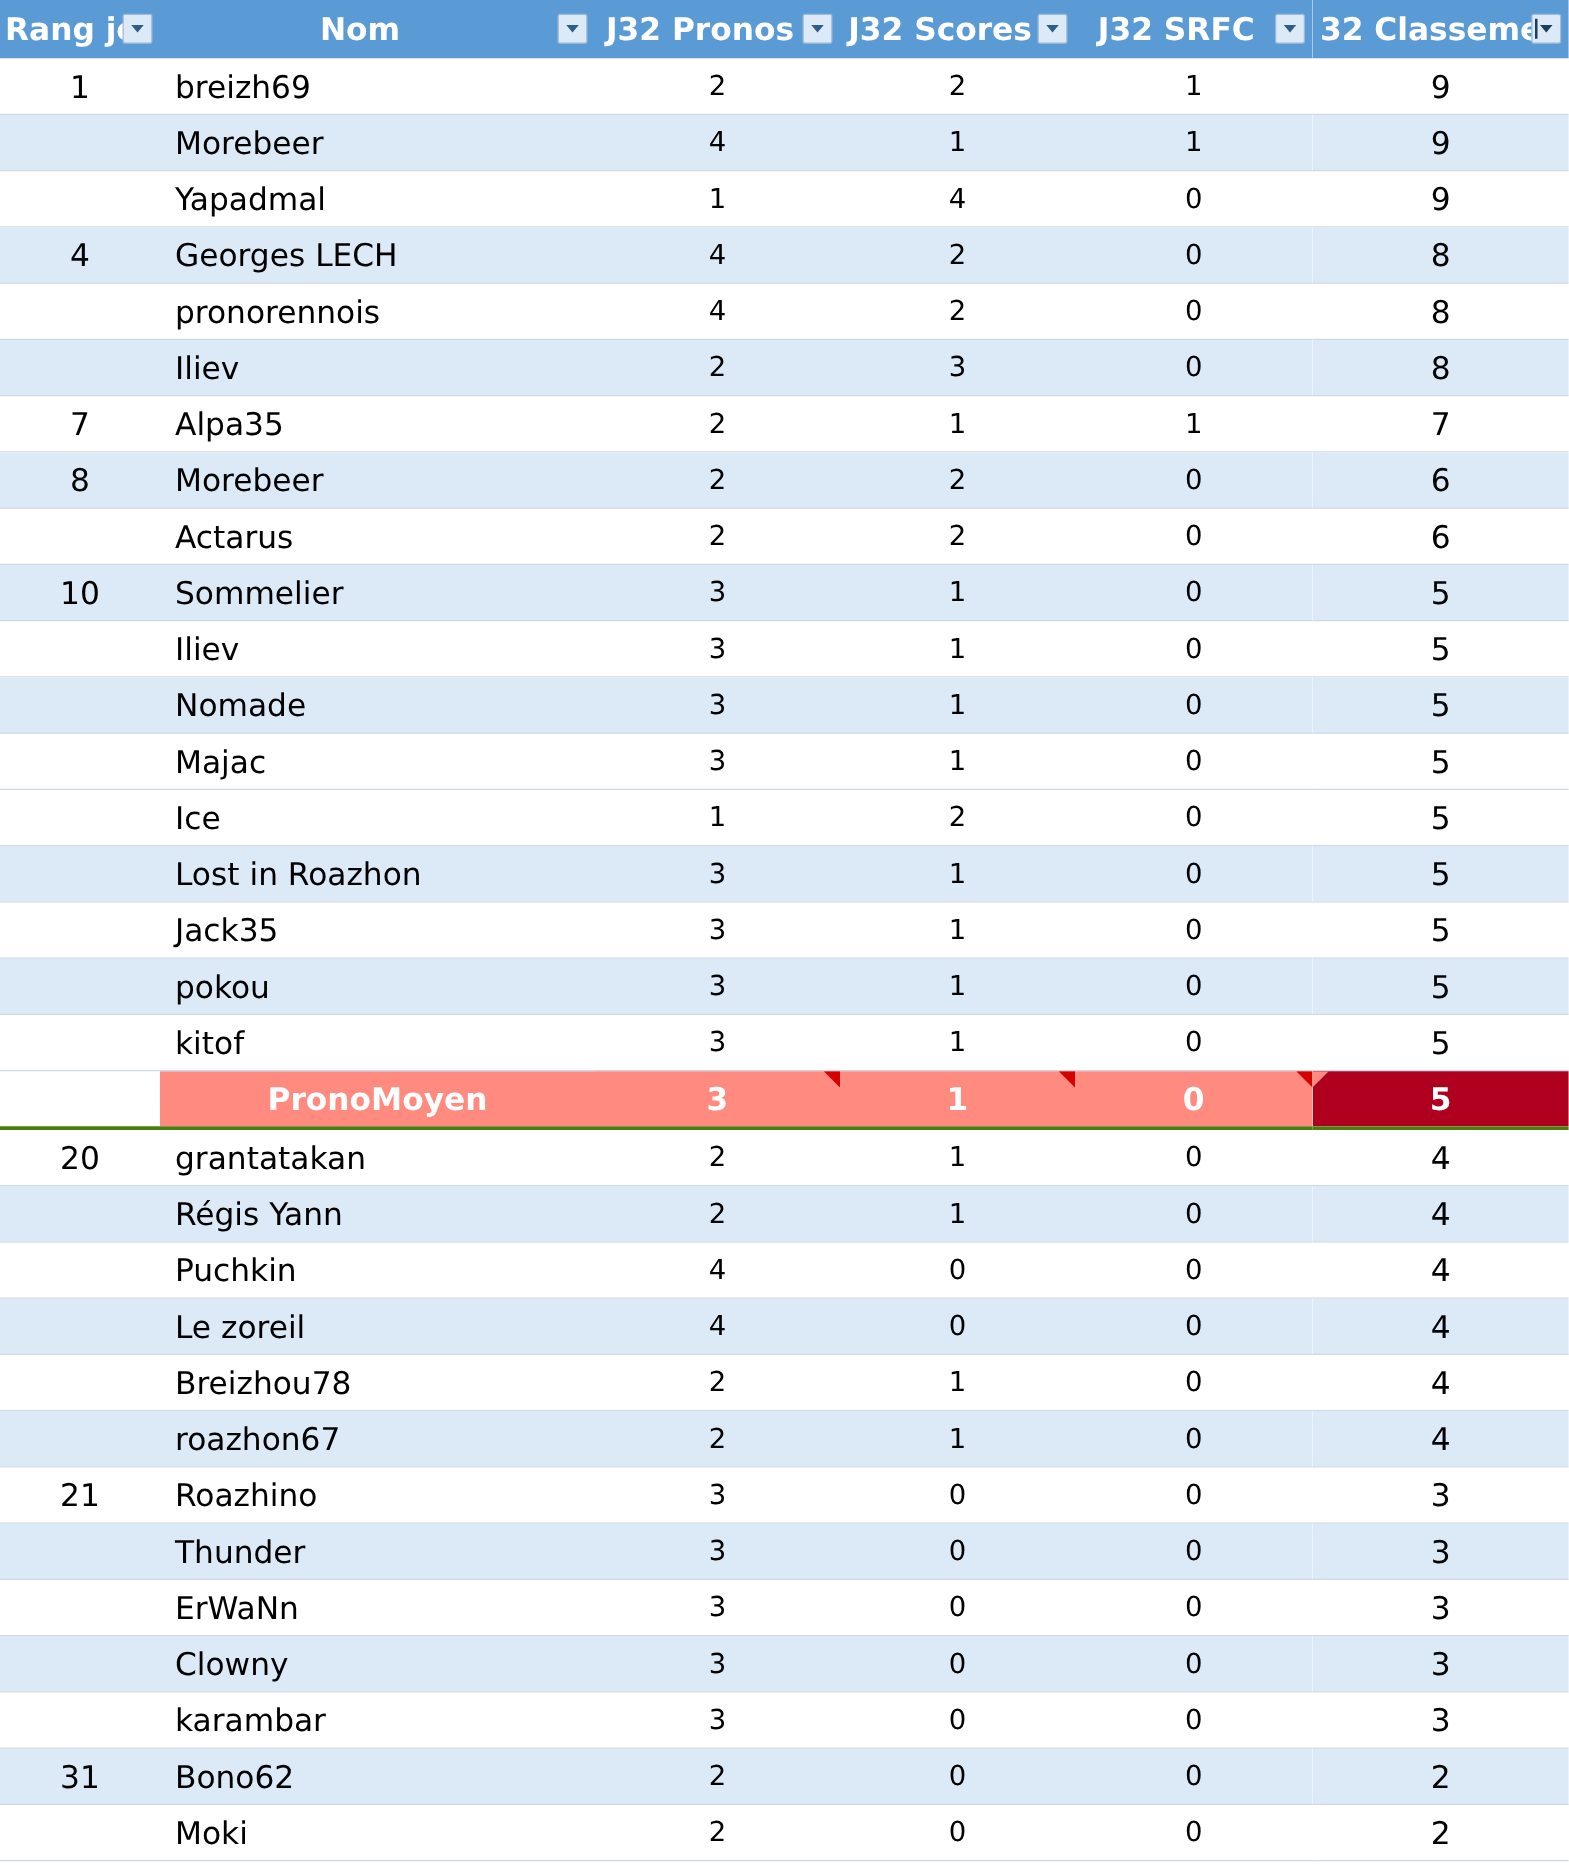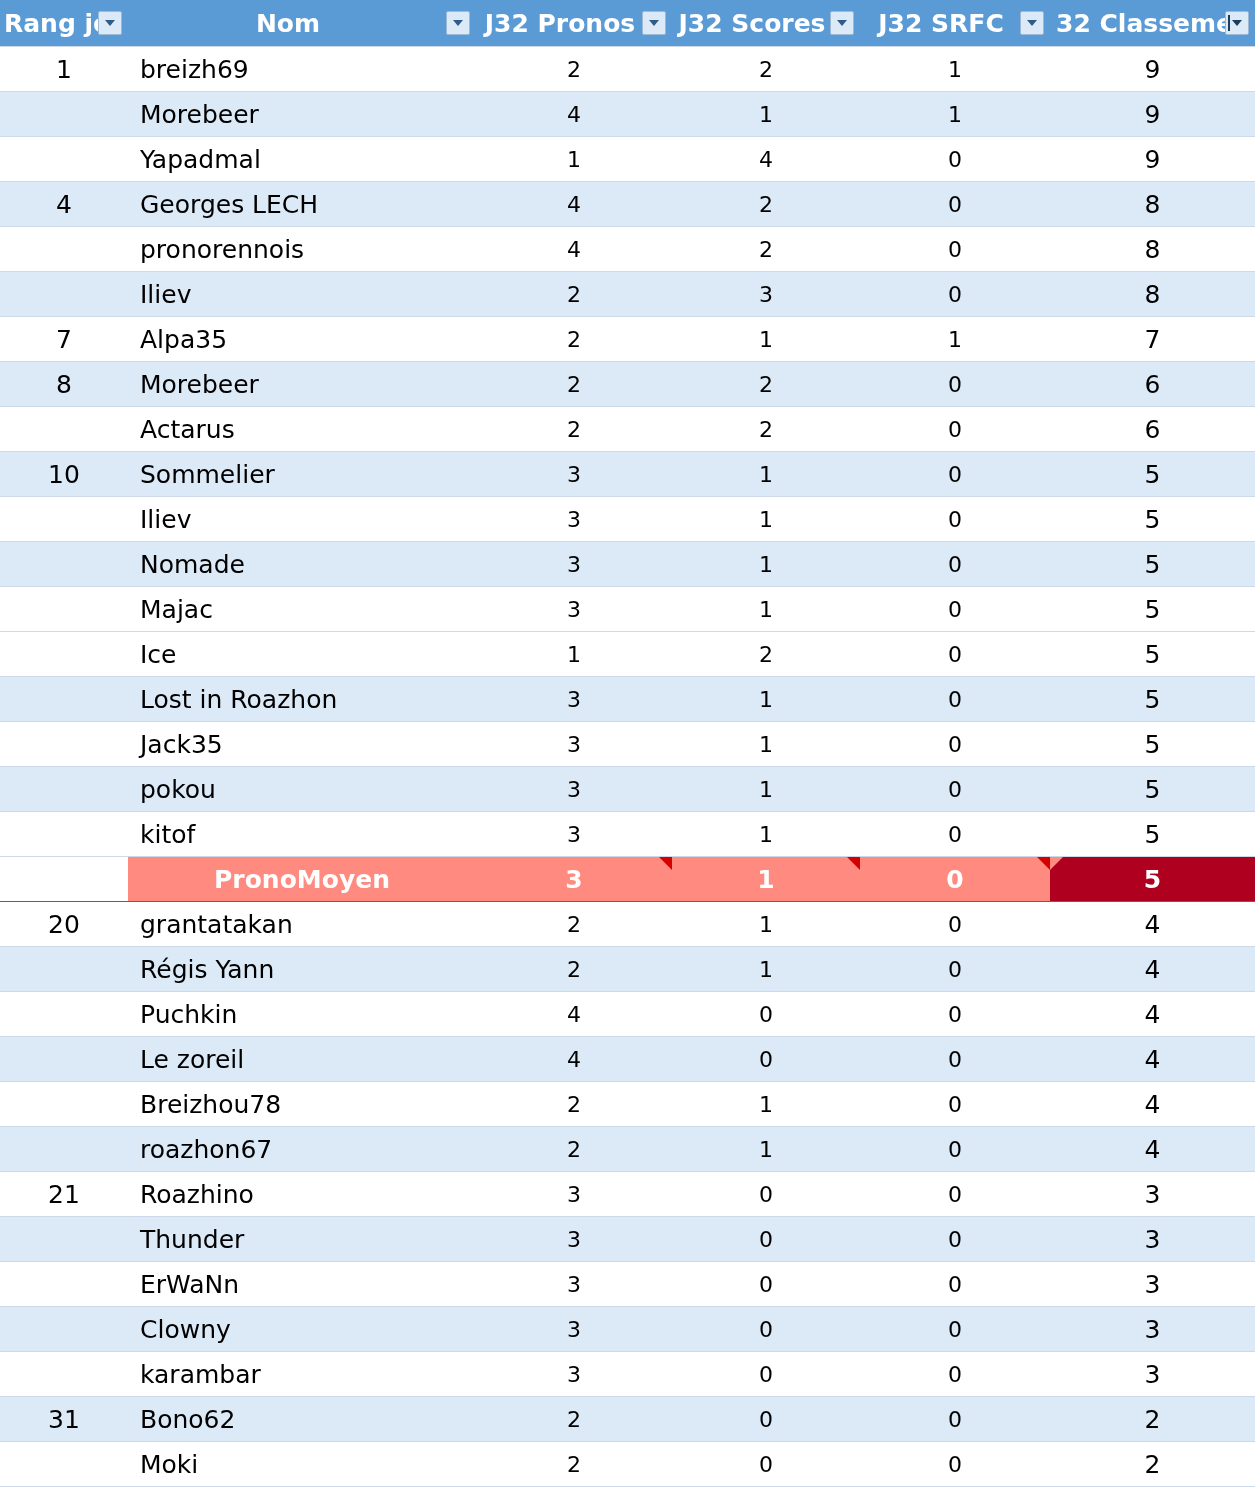--- a/index.html
+++ b/index.html
@@ -98,21 +98,21 @@
 
   td.rang { text-align: center; }
   td.nom  { text-align: left; padding-left: 12px; font-size: 25px; }
   td.num  { text-align: center; font-size: 22px; }
   td.class { text-align: center; font-size: 25px; }
 
   
   tr.avg td {
     background: #ffffff;
     border-top: 1px solid #cdd9e6;
-    border-bottom: 1px solid #4d7c0f;
+    border-bottom: 3px solid #4d7c0f;
     height: 44px;
   }
   tr.avg td.nom {
     background: #ff8a80;
     color: #ffffff;
     font-weight: bold;
     text-align: center;
     padding-left: 0;
   }
   tr.avg td.num {

